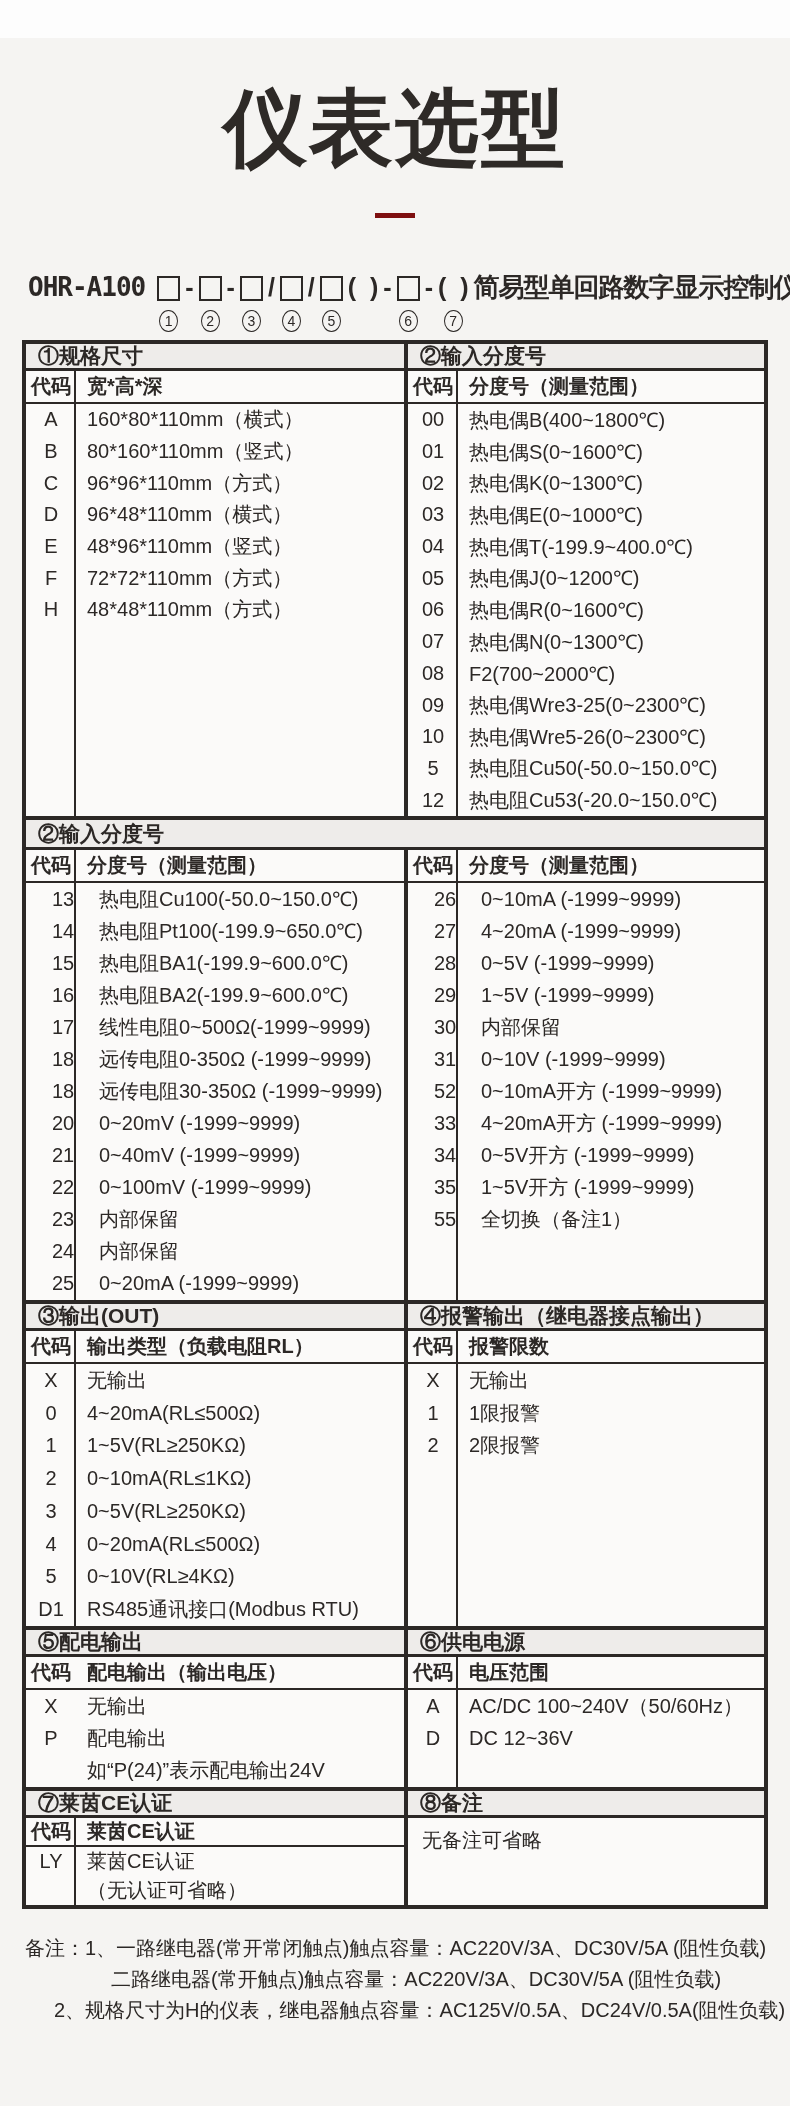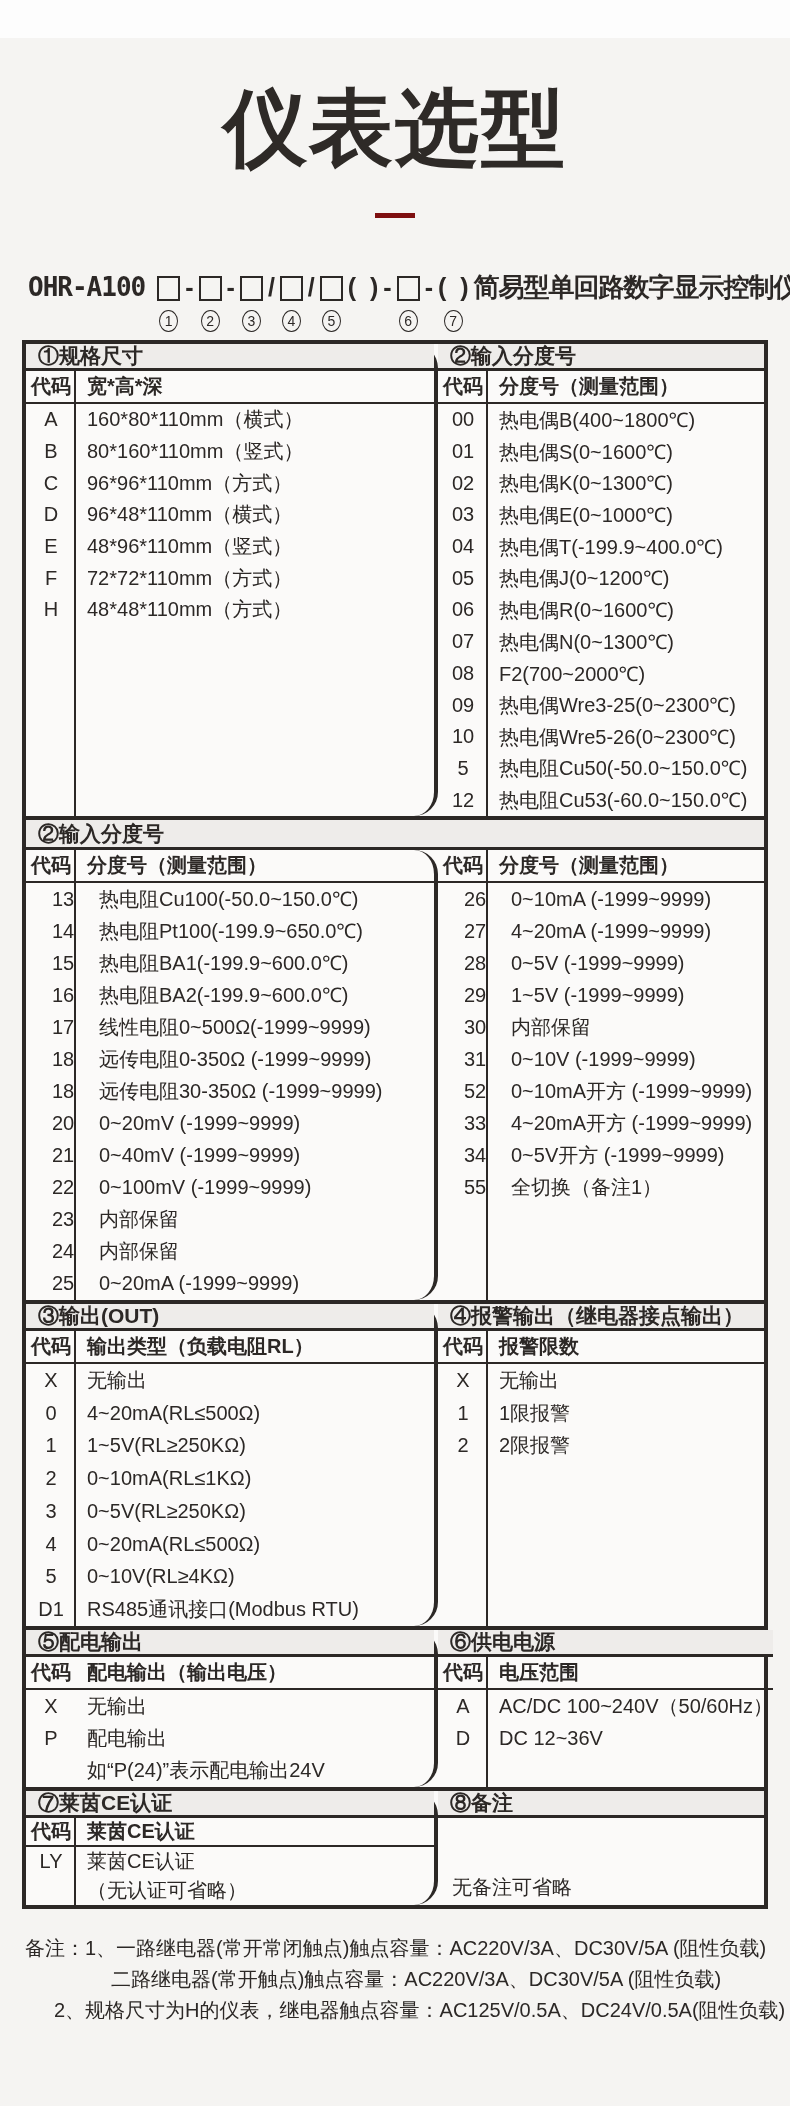--- a/index.html
+++ b/index.html
@@ -59,21 +59,21 @@
   }
   
   .spec-table{
     margin:8px 22px 0 22px;
     border:4px solid var(--border);
     background:var(--data-bg);
   }
   .band{display:flex;}
   .bsep{border-top:4px solid var(--border);}
   .half{display:flex;flex-direction:column;}
-  .hl{width:412px;flex-shrink:0;border-right:4px solid var(--border);border-radius:24px;}
+  .hl{width:382px;flex-shrink:0;border-right:4px solid var(--border);}
   .hr{flex:1;}
   .sechead{
     height:27px;
     background:var(--section-bg);
     border-bottom:3px solid var(--border);
     font-size:21px;font-weight:700;
     display:flex;align-items:center;
     padding-left:12px;
     white-space:nowrap;
   }
@@ -109,21 +109,20 @@
   .b3 .trow{height:32.75px;}
   .b4 .tdata{min-height:97px;}
   .b4 .trow{height:32.33px;}
   .b5 .tcolhead{height:29px;}
   .b5 .tdata{min-height:58px;}
   .b5 .trow{height:29px;}
   .s8-content{
     font-size:20px;
     padding:9px 0 0 14px;
     flex:1;
-    margin-top:47px;
   }
   
   .notes{
     margin:24px 0 0 25px;
     font-size:20px;
     line-height:31px;
   }
   .note-line{white-space:nowrap;}
   .note-line.n2{padding-left:86px;}
   .note-line.n3{padding-left:29px;}
@@ -311,21 +310,21 @@
             <div class="trow">
               <div class="tcode">10</div>
               <div class="tdesc">热电偶Wre5-26(0~2300℃)</div>
             </div>
             <div class="trow">
               <div class="tcode">5</div>
               <div class="tdesc">热电阻Cu50(-50.0~150.0℃)</div>
             </div>
             <div class="trow">
               <div class="tcode">12</div>
-              <div class="tdesc">热电阻Cu53(-60.0~150.0℃)</div>
+              <div class="tdesc">热电阻Cu53(-20.0~150.0℃)</div>
             </div>
           </div>
       </div>
     </div>
   </div>
 
   <div class="bsep">
     <div class="fullhead">②输入分度号</div>
     <div class="band b2">
       <div class="half hl">
@@ -427,20 +426,24 @@
               </div>
               <div class="trow">
                 <div class="tcode">33</div>
                 <div class="tdesc">4~20mA开方 (-1999~9999)</div>
               </div>
               <div class="trow">
                 <div class="tcode">34</div>
                 <div class="tdesc">0~5V开方 (-1999~9999)</div>
               </div>
               <div class="trow">
+                <div class="tcode">35</div>
+                <div class="tdesc">1~5V开方 (-1999~9999)</div>
+              </div>
+              <div class="trow">
                 <div class="tcode">55</div>
                 <div class="tdesc">全切换（备注1）</div>
               </div>
             </div>
         </div>
       </div>
     </div>
   </div>
 
   <div class="band b3 bsep">

